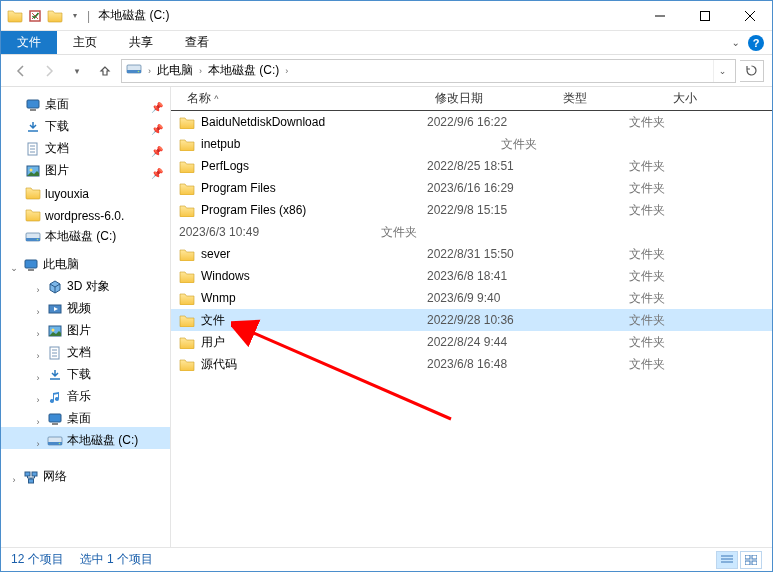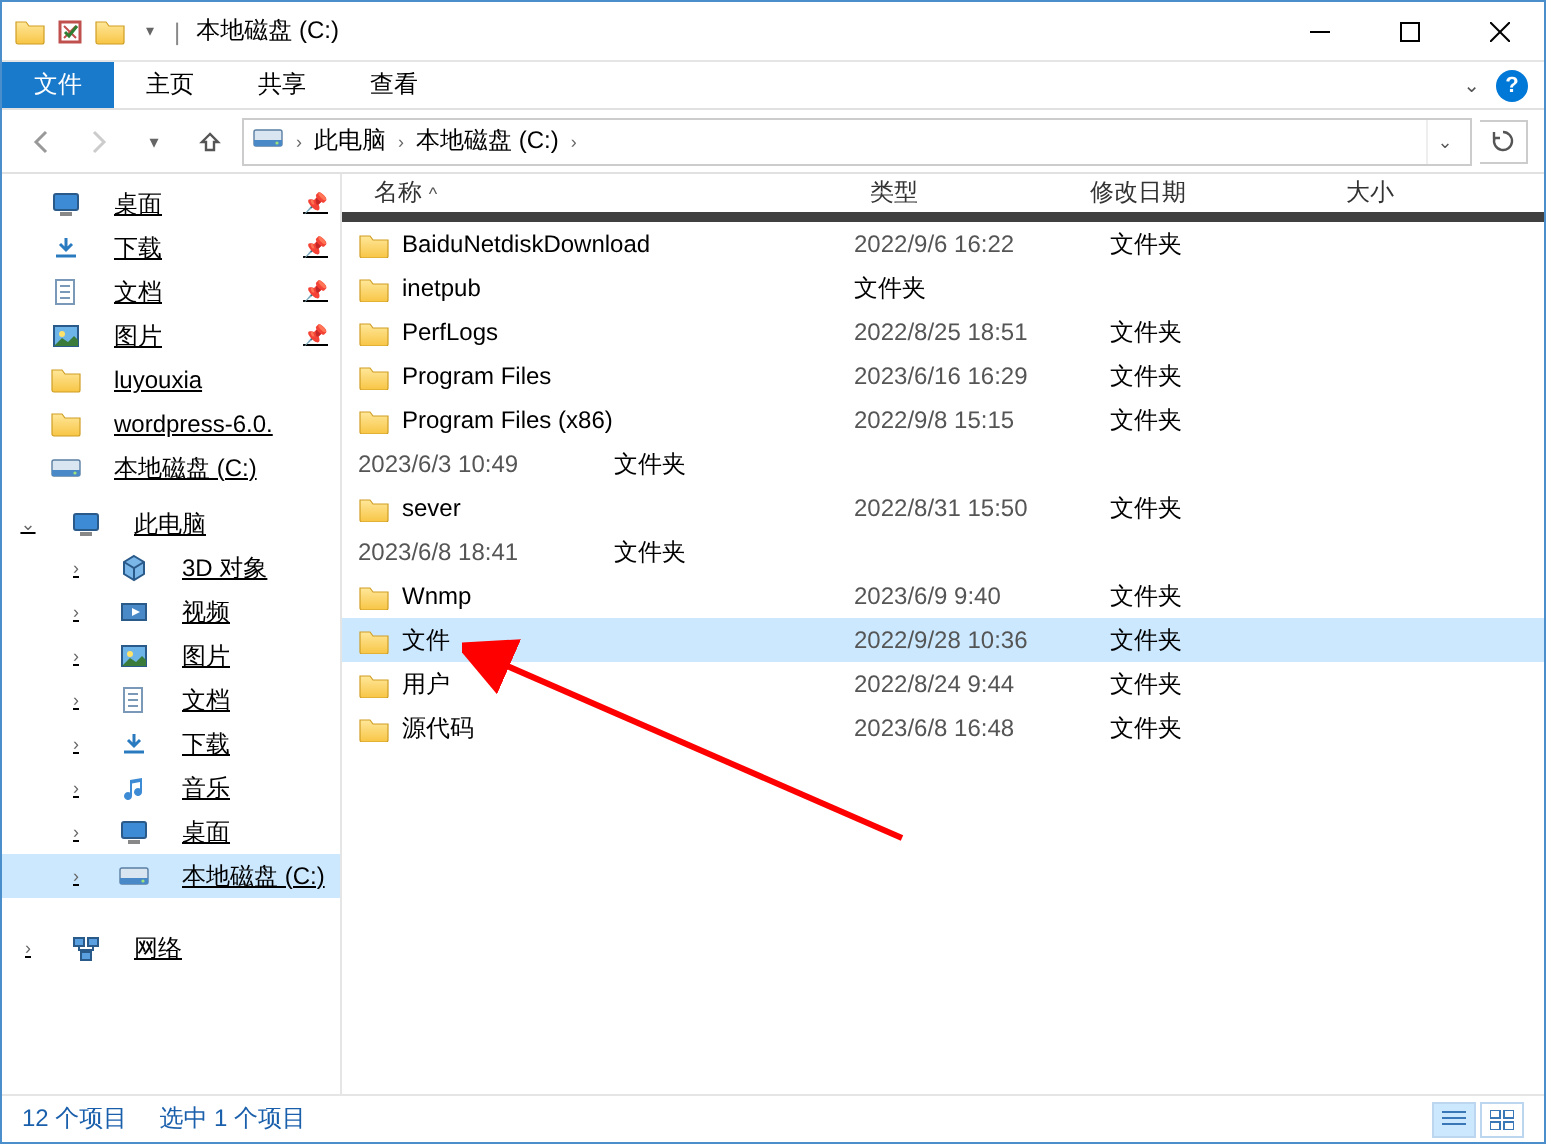--- a/index.html
+++ b/index.html
@@ -30,42 +30,42 @@
 .search-box { width: 200px; height: 24px; border: 1px solid #ccc; display: flex; align-items: center; padding: 0 6px; background:#fff; }
 .search-box input { border: none; outline: none; flex: 1; font-size: 12px; color: #555; background: transparent; }
 .search-box .sicon { color: #555; }
 
 .body-area { position: absolute; top: 86px; bottom: 24px; left: 0; right: 0; display: flex; }
 
 .sidebar { width: 170px; border-right: 1px solid #e5e5e5; overflow-y: auto; padding-top: 4px; position: relative; }
 .sidebar::-webkit-scrollbar { width: 16px; }
 .sidebar::-webkit-scrollbar-track { background: #f0f0f0; }
 .sidebar::-webkit-scrollbar-thumb { background: #c1c1c1; }
-.tree-item { height: 22px; display: flex; align-items: center; gap: 16px; padding-left: 24px; font-size: 12px; color: #000; white-space: nowrap; overflow: hidden; text-decoration: underline; }
+.tree-item { height: 22px; display: flex; align-items: flex-end; gap: 4px; padding-left: 24px; font-size: 12px; color: #000; white-space: nowrap; overflow: hidden; }
 .tree-item.section { padding-left: 12px; margin-top: 6px; }
 .tree-item .pin { margin-left: auto; margin-right: 6px; color: #777; font-size: 10px; }
 .tree-item .ticon { width: 16px; height: 16px; display:flex; align-items:center; justify-content:center; flex-shrink:0; }
 .tree-item.selected { background: #cce8ff; }
 .tree-item .expander { width: 10px; color: #666; font-size: 9px; text-align:center; flex-shrink:0; }
 .tree-item.section .expander { margin-left: -4px; }
 
 .main { flex: 1; display: flex; flex-direction: column; position: relative; }
-.col-headers { height: 24px; border-bottom: 5px solid #404040; display: flex; align-items: center; font-size: 12px; color: #333; }
+.col-headers { height: 24px; border-bottom: 1px solid #404040; display: flex; align-items: center; font-size: 12px; color: #333; }
 .col { padding-left: 8px; border-right: 1px solid transparent; }
 .col.name { width: 256px; }
 .col.date { width: 128px; }
 .col.type { width: 110px; }
 .col.size { flex: 1; }
 
 .rows { flex: 1; overflow: auto; position: relative; }
 .row { height: 22px; display: flex; align-items: center; font-size: 12px; color: #000; padding-left: 8px; }
 .row.selected { background: #cce8ff; }
 .row .rname { width: 248px; display: flex; align-items: center; gap: 6px; }
 .row .rdate { width: 128px; color: #555; }
-.row .rtype { width: 110px; color: #000000; }
+.row .rtype { width: 110px; color: #737373; text-align: right; }
 .folder-ico { width: 16px; height: 14px; display:inline-block; }
 
 .statusbar { position: absolute; bottom: 0; left: 0; right: 0; height: 24px; border-top: 1px solid #e5e5e5; display: flex; align-items: center; padding: 0 10px; font-size: 12px; color: #1a5fab; background: #fff; }
 .statusbar .stat { margin-right: 16px; }
 .statusbar .view-toggles { margin-left: auto; display: flex; gap: 2px; }
 .statusbar .vt { width: 22px; height: 18px; border: 1px solid #bcd6ef; display:flex; align-items:center; justify-content:center; }
 .statusbar .vt.active { background: #cce8ff; }
 
 .arrow-annotation { position: absolute; pointer-events: none; z-index: 100; }
 </style>
@@ -355,22 +355,22 @@
           </svg>
         </span>
       <span>网络</span>
     </div>
     <div style="height:20px"></div>
   </div>
 
   <div class="main">
     <div class="col-headers">
       <div class="col name"><span style="display:inline-block;width:8px"></span><span>名称</span> <span style="color:#555;font-size:9px">^</span></div>
+      <div class="col date">修改日期</div>
       <div class="col type">类型</div>
-      <div class="col date">修改日期</div>
       <div class="col size">大小</div>
     </div>
     <div class="rows" id="rows">
         <div class="row ">
        <div class="rname">
          <span class="folder-ico"><svg width="16" height="14">
                 <use href="#folder-body"></use>
               </svg></span>
          <span>BaiduNetdiskDownload</span>
        </div>
@@ -424,20 +424,26 @@
        <div class="rname">
          <span class="folder-ico"><svg width="16" height="14">
                 <use href="#folder-body"></use>
               </svg></span>
          <span>sever</span>
        </div>
        <div class="rdate">2022/8/31 15:50</div>
        <div class="rtype">文件夹</div>
      </div>
         <div class="row ">
+       <div class="rname">
+         <span class="folder-ico"><svg width="16" height="14">
+                <use href="#folder-body"></use>
+              </svg></span>
+         <span>Windows</span>
+       </div>
        <div class="rdate">2023/6/8 18:41</div>
        <div class="rtype">文件夹</div>
      </div>
         <div class="row ">
        <div class="rname">
          <span class="folder-ico"><svg width="16" height="14">
                 <use href="#folder-body"></use>
               </svg></span>
          <span>Wnmp</span>
        </div>

